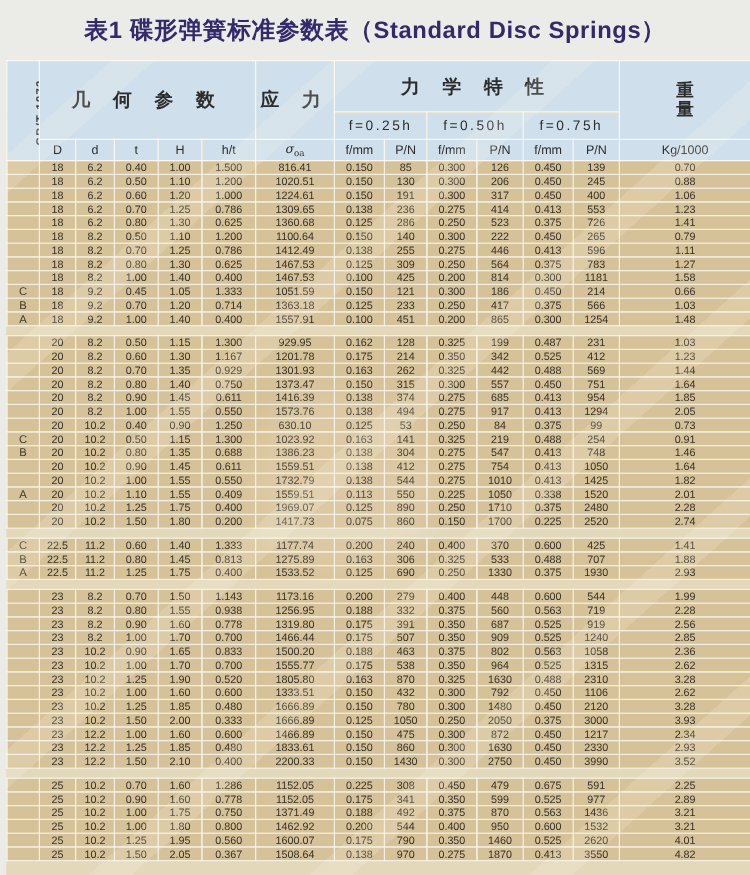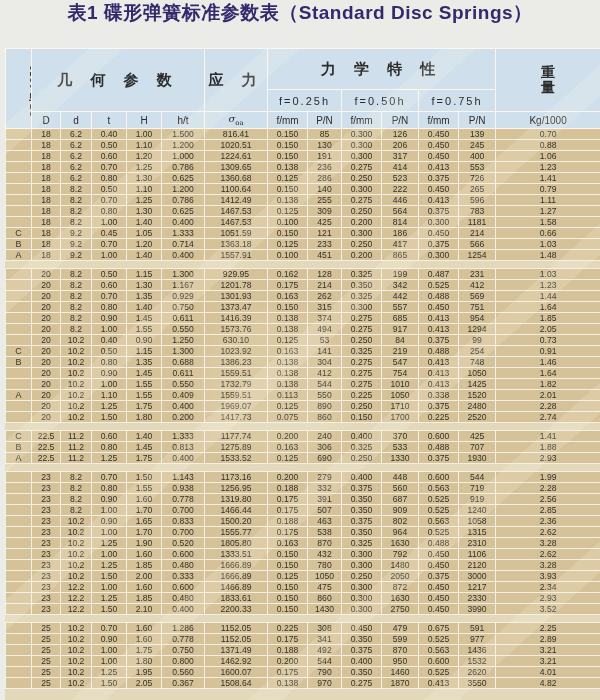--- a/index.html
+++ b/index.html
@@ -4,20 +4,21 @@
 <style>
   html,body{margin:0;padding:0;}
   body{
     width:600px;height:700px;
     background:#ebebe7;
     font-family:"Liberation Sans", sans-serif;
     -webkit-font-smoothing:antialiased;
   }
   .page{position:relative;width:600px;height:700px;overflow:hidden;}
   .title{
+    padding-top:11px;
     text-align:center;
     font-size:19px;
     font-weight:bold;
     color:#332a6d;
     letter-spacing:0.5px;
     white-space:nowrap;
   }
   .table-wrap{
     position:absolute;top:48px;left:5px;right:0;bottom:0;
     background:#e3d8ba;

